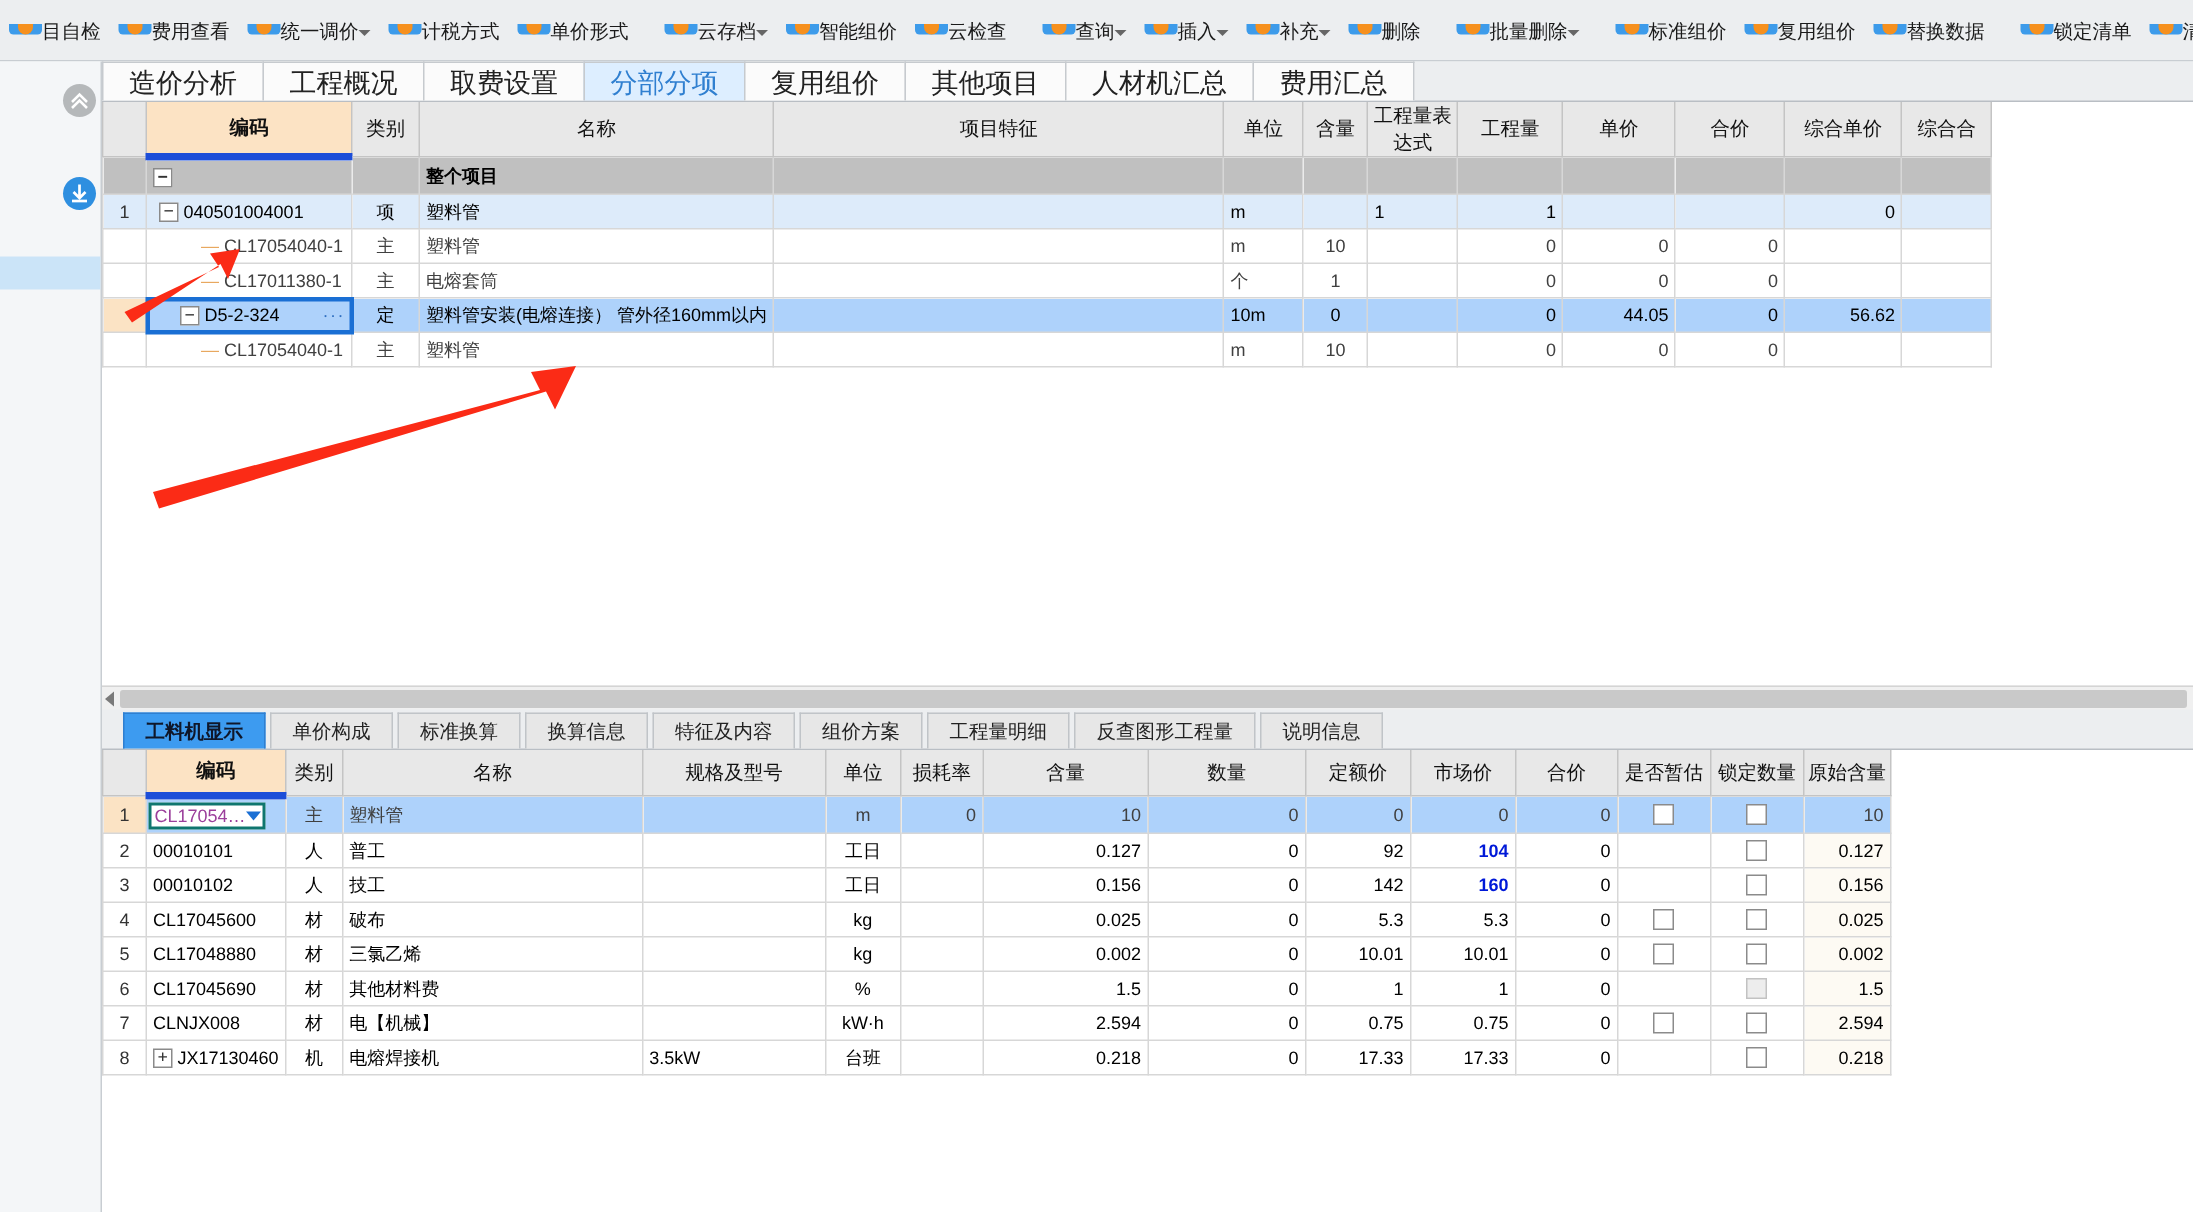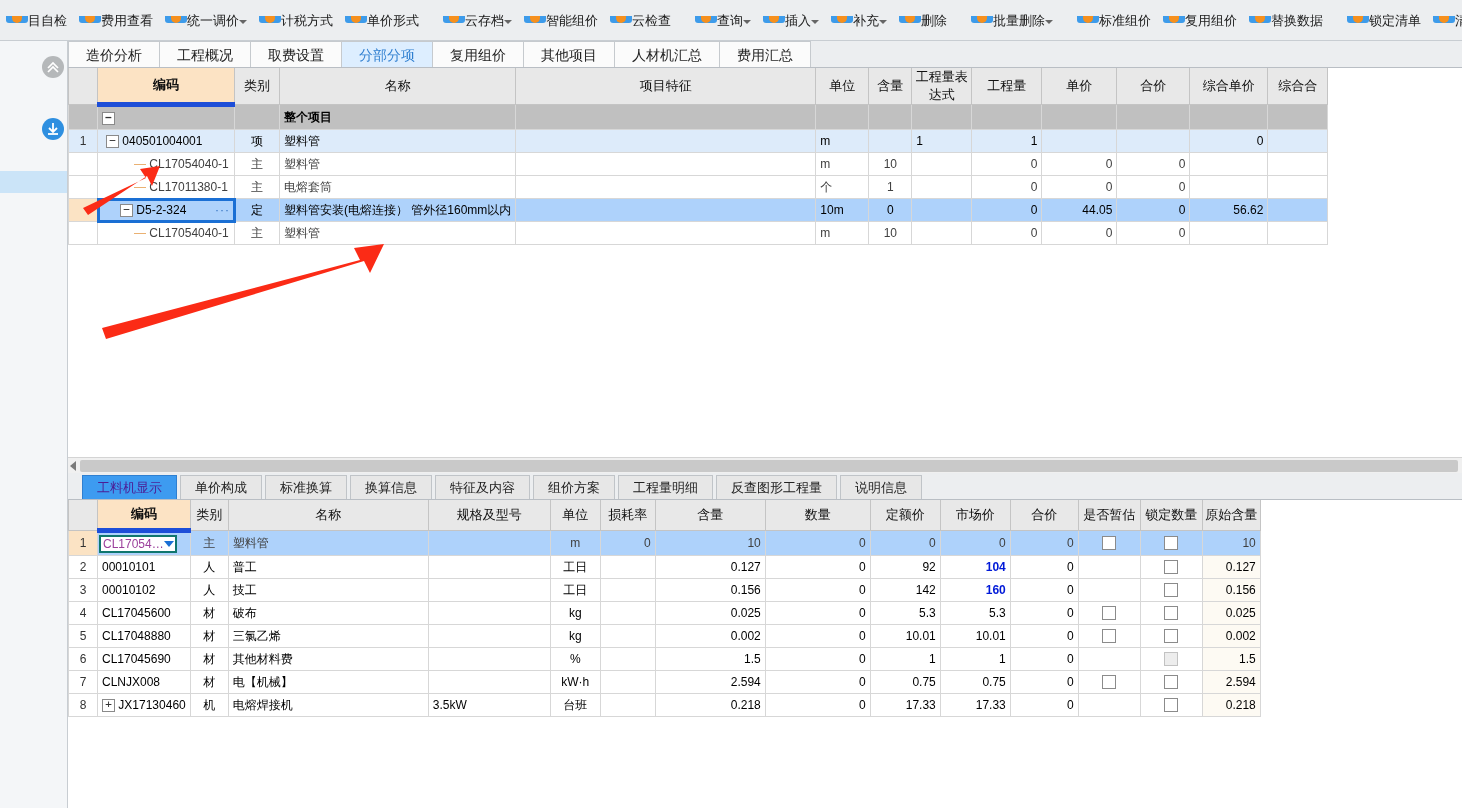--- a/index.html
+++ b/index.html
@@ -36,21 +36,21 @@
   }
   .rb-gap{width:12px;flex:none;}
 
   
   .tabstrip{
     position:absolute;left:0;top:41px;width:1462px;height:27px;
     background:#eceef0;border-bottom:1px solid #b9bec4;box-sizing:border-box;
     display:flex;align-items:flex-end;padding-left:68px;
   }
   .tab{
-    height:26px;line-height:26px;padding:0 17px;font-size:14px;
+    height:26px;line-height:26px;padding:0 17px;font-size:18px;
     background:#fbfbfb;border:1px solid #c6cace;border-bottom:none;
     margin-right:-1px;color:#222;white-space:nowrap;box-sizing:border-box;
   }
   .tab.active{background:#ddeeff;color:#2f7fd0;}
 
   
   .rail{
     position:absolute;left:0;top:41px;width:68px;height:767px;
     background:#f4f6f8;border-right:1px solid #c8cdd2;box-sizing:border-box;
   }
@@ -115,21 +115,21 @@
   .btabs{
     position:absolute;left:68px;top:473px;width:1394px;height:27px;
     background:#eceef0;border-bottom:1px solid #b9bec4;box-sizing:border-box;
     display:flex;align-items:flex-end;padding-left:14px;
   }
   .btab{
     height:24px;line-height:24px;padding:0 14px;font-size:13px;
     background:#e7e7e7;border:1px solid #c0c4c8;border-bottom:none;margin-right:3px;
     color:#222;white-space:nowrap;box-sizing:border-box;
   }
-  .btab.active{background:#3d9bf0;color:#4c1d95;border-color:#2f7fd0;font-weight:normal;}
+  .btab.active{background:#3d9bf0;color:#0f172a;border-color:#2f7fd0;font-weight:bold;}
 
   .grid2{
     position:absolute;left:68px;top:500px;width:1394px;height:230px;overflow:hidden;
   }
   .cellbox{
     display:inline-flex;align-items:center;justify-content:space-between;
     width:78px;height:18px;border:2px solid #0f766e;background:#fff;
     padding:0 2px;box-sizing:border-box;
   }
   .cellbox .cb-txt{color:#9b3f9b;font-size:12px;}

